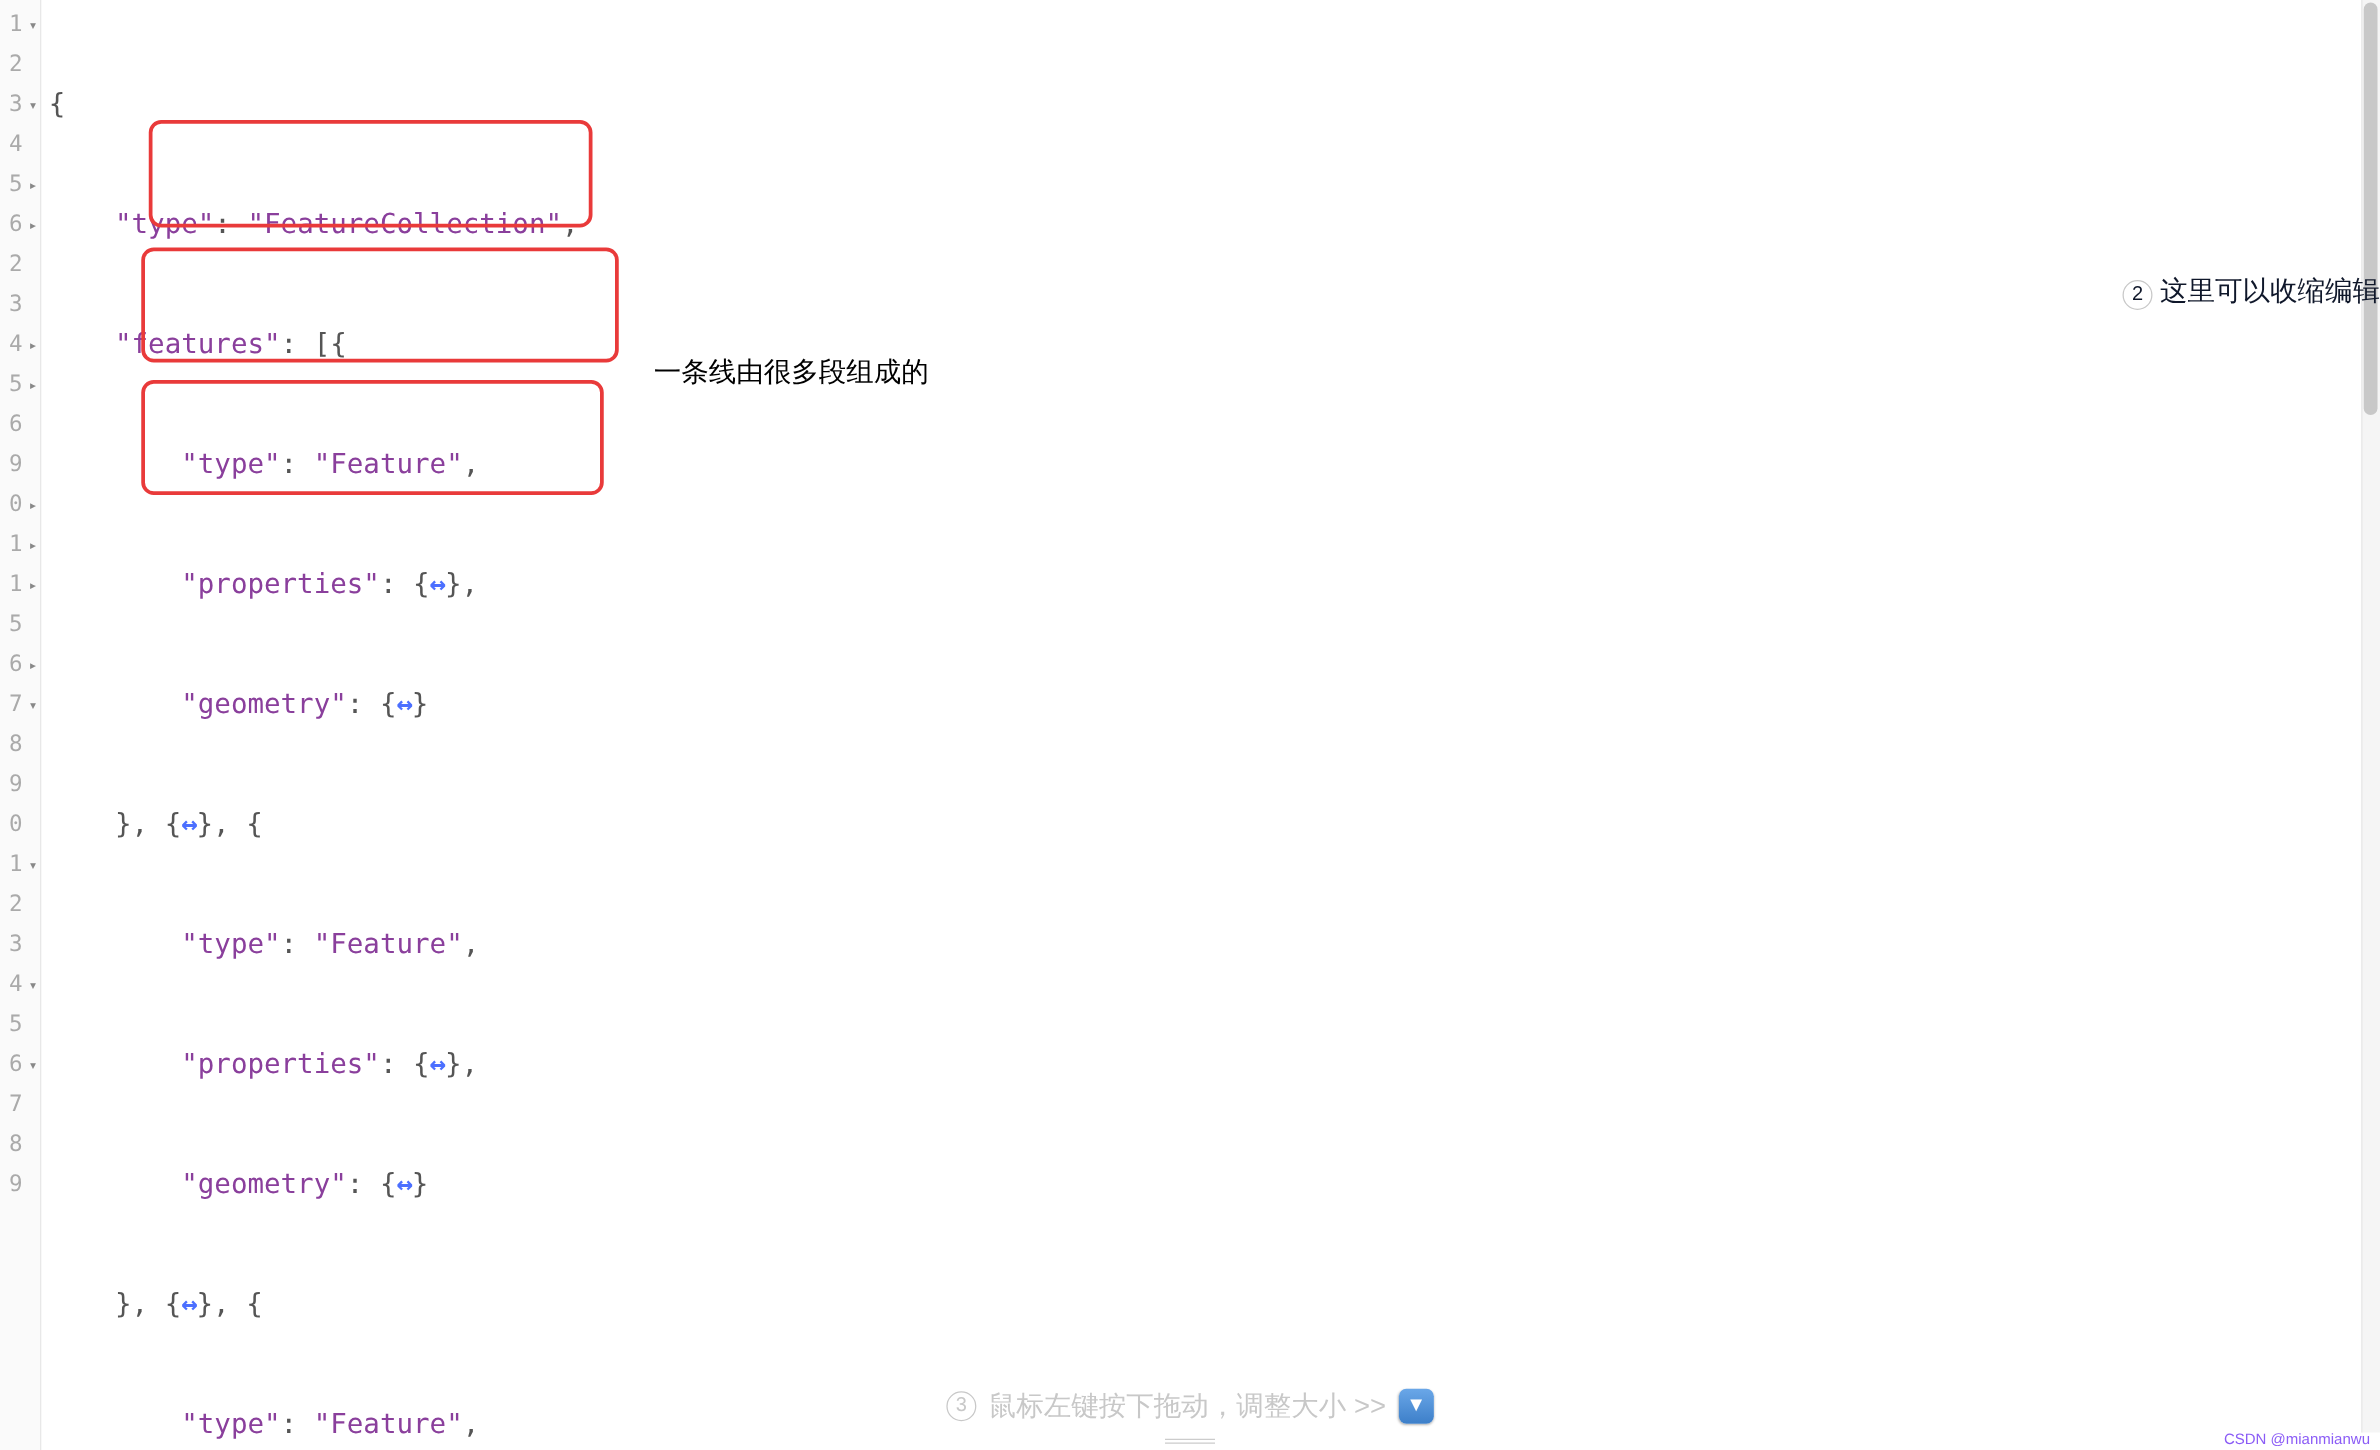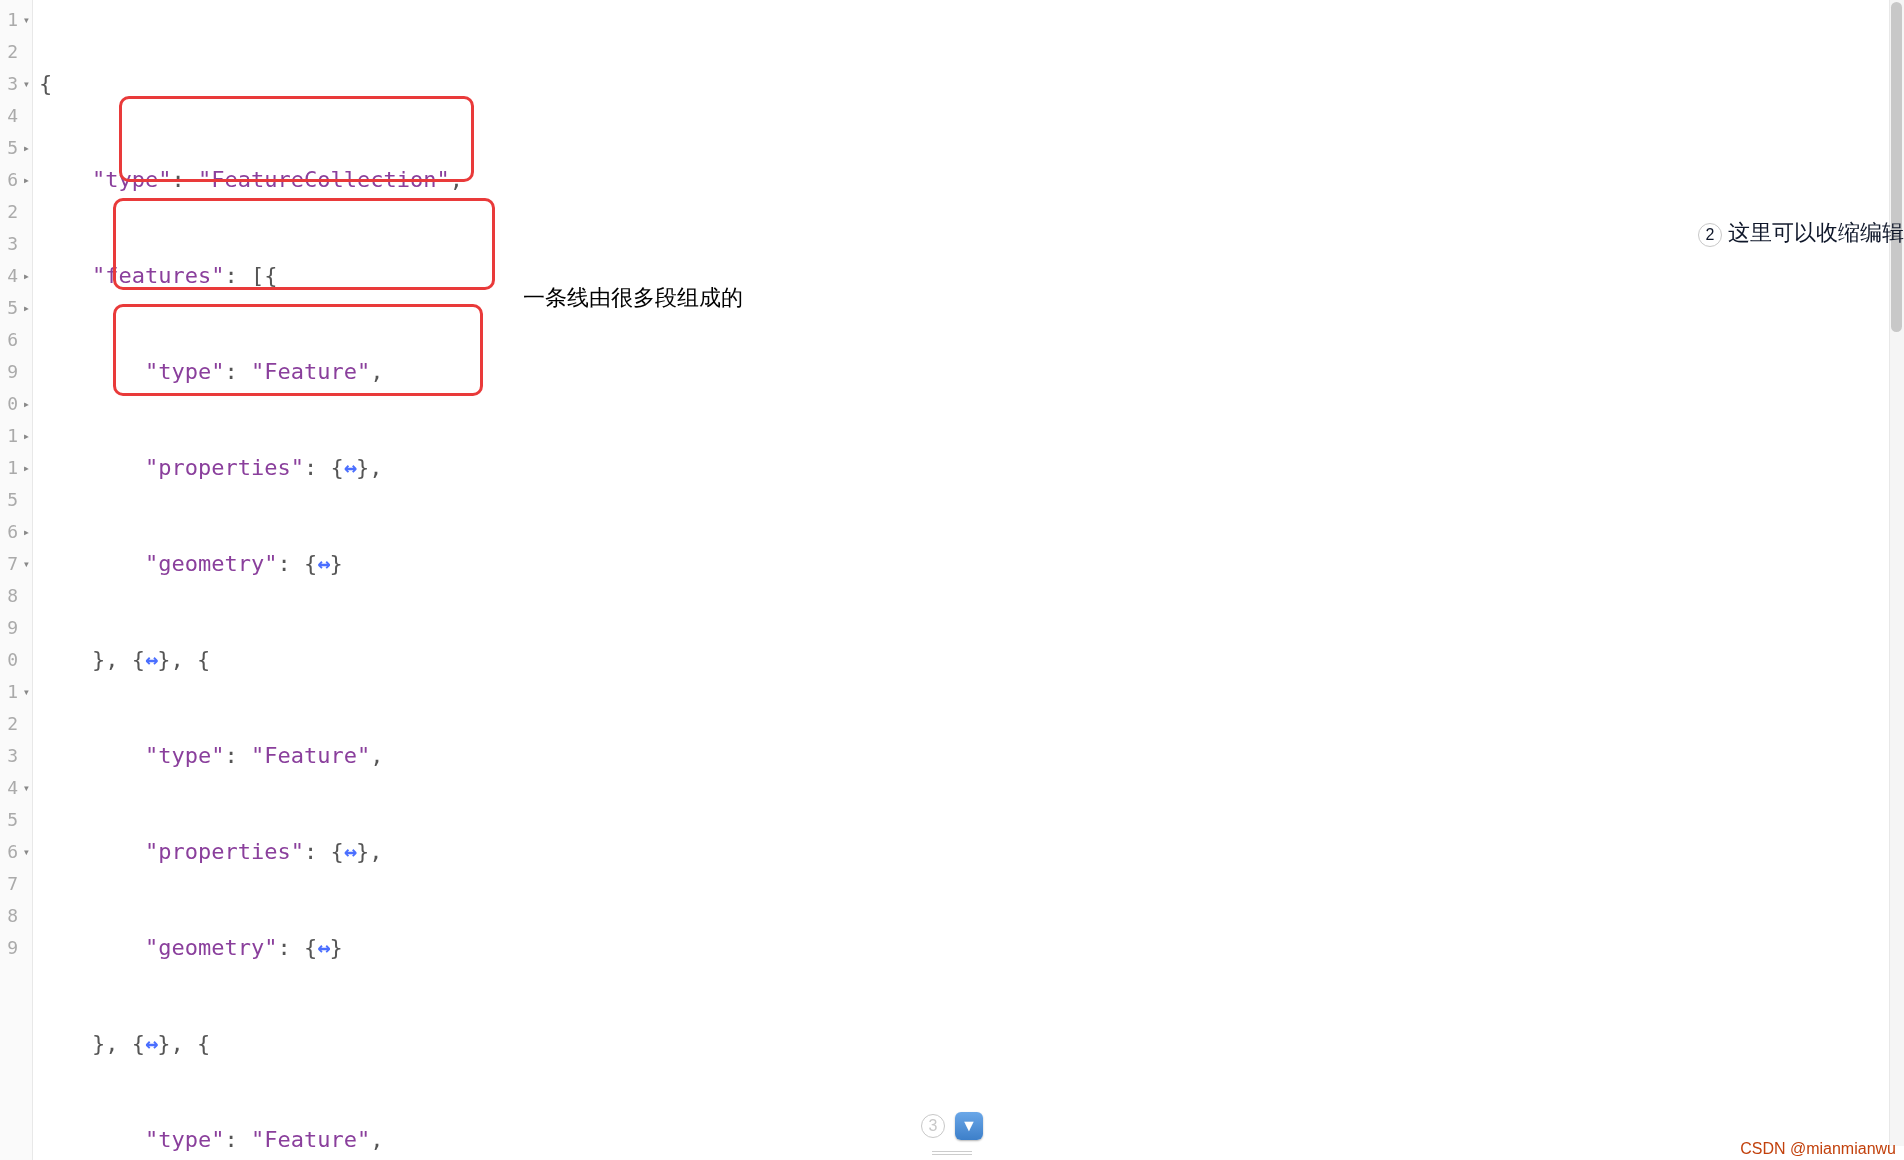--- a/index.html
+++ b/index.html
@@ -127,22 +127,22 @@
       color: white;
       align-items: center;
       justify-content: center;
       font-size: 16px;
       box-shadow: 0 1px 2px rgba(0,0,0,0.3);
     }
     .watermark {
       position: absolute;
       bottom: 2px;
       right: 8px;
-      color: #c2410c;
-      font-size: 16px;
+      color: #8b5cf6;
+      font-size: 12px;
       font-family: sans-serif;
     }
     .scrollbar-track {
       position: absolute;
       right: 0;
       top: 0;
       bottom: 14px;
       width: 15px;
       background: #f5f5f5;
       border-left: 1px solid #e8e8e8;
@@ -348,20 +348,21 @@
     <div class="scrollbar-thumb"></div>
   </div>
 </div>
 
 <div class="hint-right">
   <span class="circled">2</span><span>这里可以收缩编辑</span>
 </div>
 
 <div class="hint-bottom">
   <span class="circled-bottom">3</span>
+  <span>鼠标左键按下拖动，调整大小 &gt;&gt;</span>
   <span class="down-btn">▼</span>
 </div>
 
 <div class="drag-handle">
   <div class="drag-handle-bar"></div>
 </div>
 
 <div class="watermark">CSDN @mianmianwu</div>
 
 </body></html>

